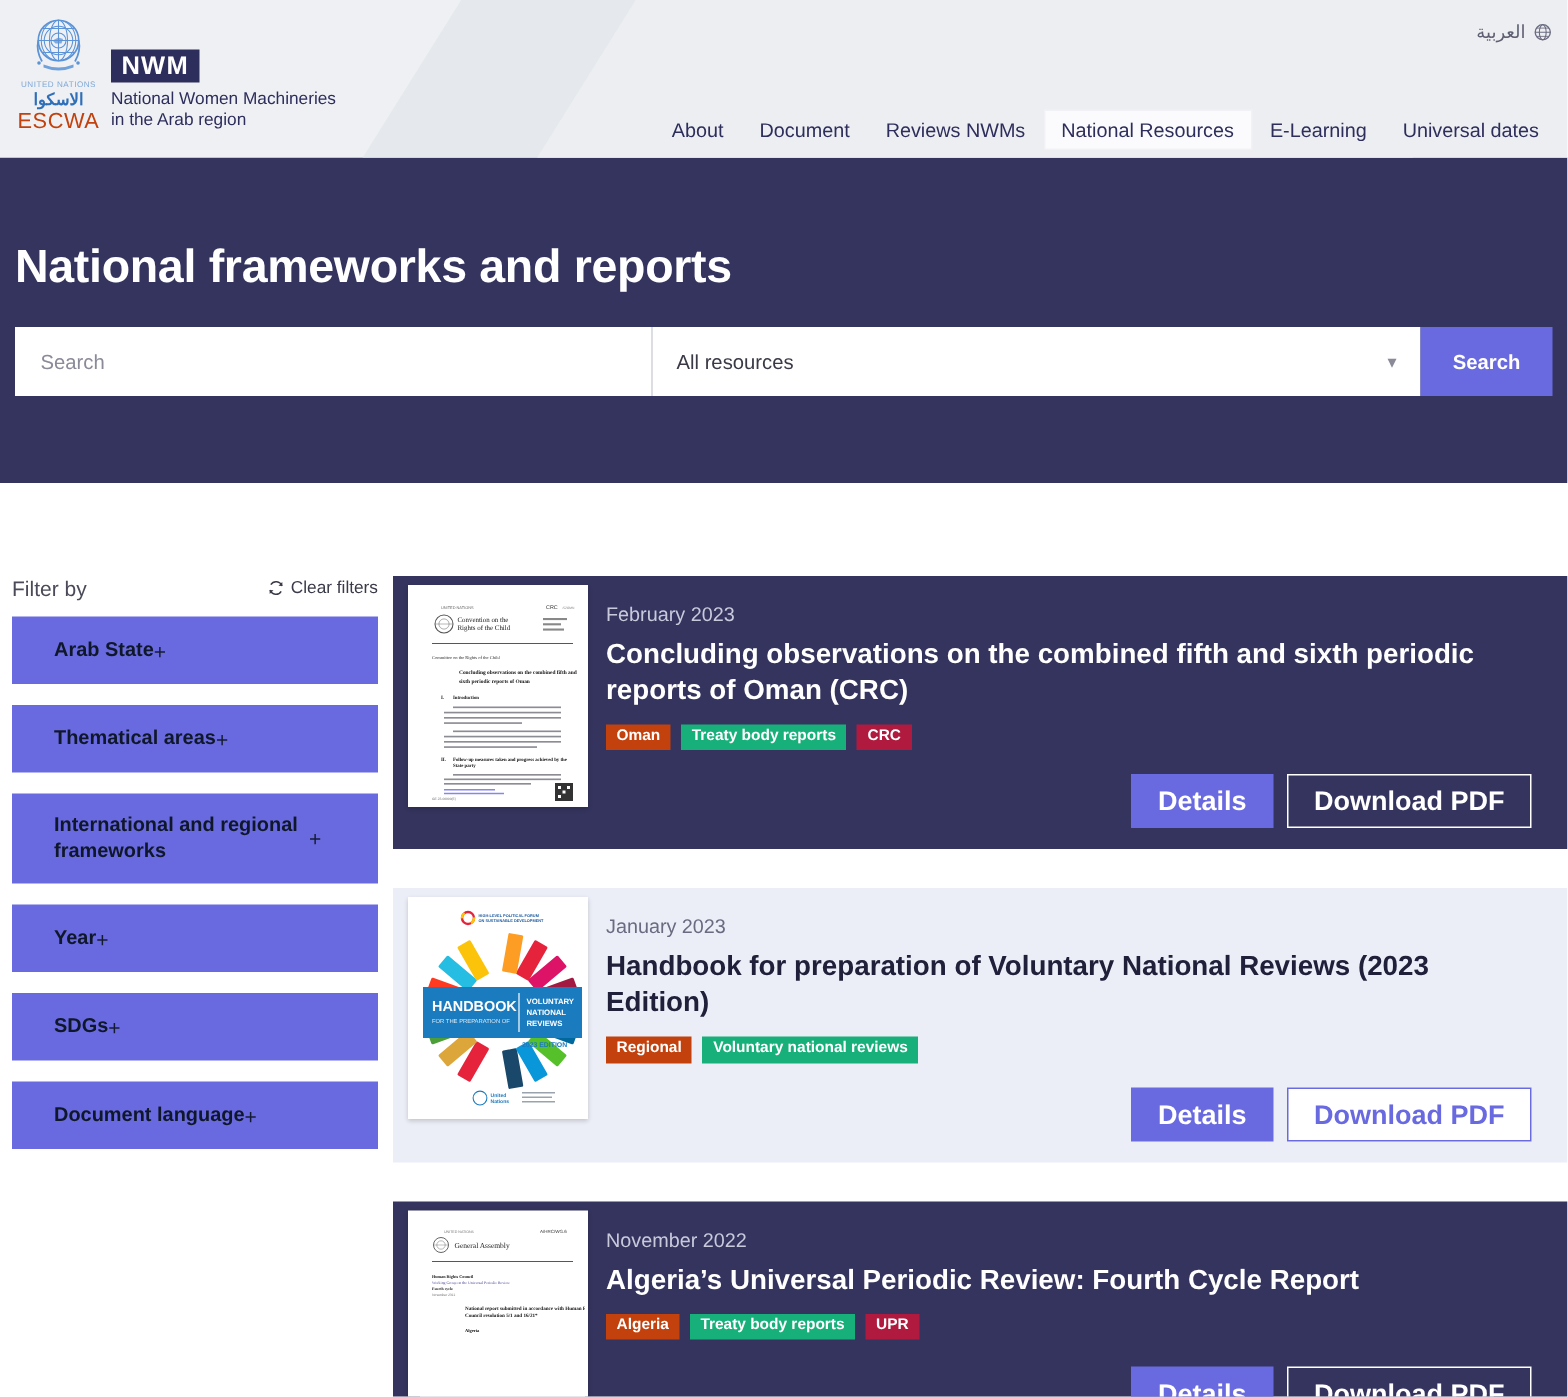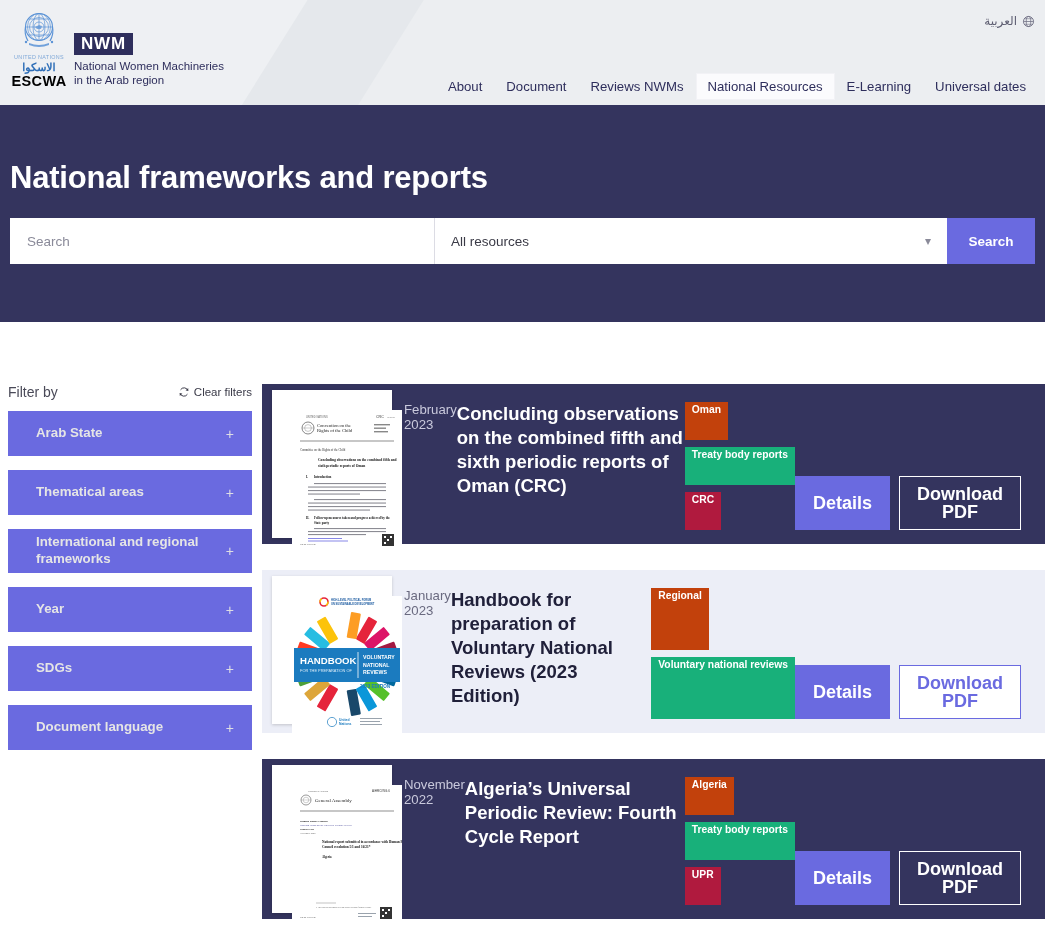--- a/index.html
+++ b/index.html
@@ -57,23 +57,23 @@
   }
   .un-ar {
     font-size: 11px;
     font-weight: bold;
     color: #2f6fb8;
     line-height: 1.15;
     margin-top: 1px;
   }
   .un-escwa {
     font-size: 14.5px;
-    font-weight: bold;
+    font-weight: normal;
     letter-spacing: .4px;
-    color: #000000;
+    color: #c2410c;
     line-height: 1.05;
   }
 
   
   .brand {
     position: absolute;
     left: 74px;
     top: 33px;
   }
   .brand-badge {
@@ -211,30 +211,29 @@
   .clear-filters {
     display: flex;
     align-items: center;
     gap: 4px;
     font-size: 11.5px;
     color: #3a3a48;
     cursor: pointer;
   }
   .filter-item {
     background: #6a6ae0;
-    color: #e5e5e5;
+    color: #0f172a;
     height: 45px;
     margin-bottom: 14px;
     display: flex;
     align-items: center;
-    justify-content: space-between;
     padding: 0 18px 0 28px;
     cursor: pointer;
   }
-  .filter-item.tall { height: 44px; }
+  .filter-item.tall { height: 60px; }
   .filter-label {
     font-size: 13.3px;
     font-weight: bold;
     line-height: 1.25;
     max-width: 170px;
   }
   .filter-plus {
     font-size: 14px;
     font-weight: normal;
     opacity: .95;
@@ -255,31 +254,31 @@
   .result-card.dark { background: #34345e; }
   .result-card.light { background: #eceef7; }
 
   .thumb-wrap {
     position: absolute;
     left: 10px;
     top: 6px;
     width: 120px;
     height: 148px;
     background: #ffffff;
-    padding: 20px;
+    padding: 8px;
     box-shadow: 0 1px 3px rgba(0,0,0,.18);
   }
   .thumb-wrap svg { display: block; }
 
   .card-body {
     margin-left: 142px;
     padding: 18px 24px 14px 0;
     flex: 1 1 auto;
     display: flex;
-    flex-direction: row;
+    flex-direction: column;
   }
   .card-date {
     font-size: 13.2px;
     margin-bottom: 7px;
   }
   .dark .card-date { color: #c9c9dc; }
   .light .card-date { color: #6a6a80; }
 
   .card-title {
     font-size: 18.5px;

